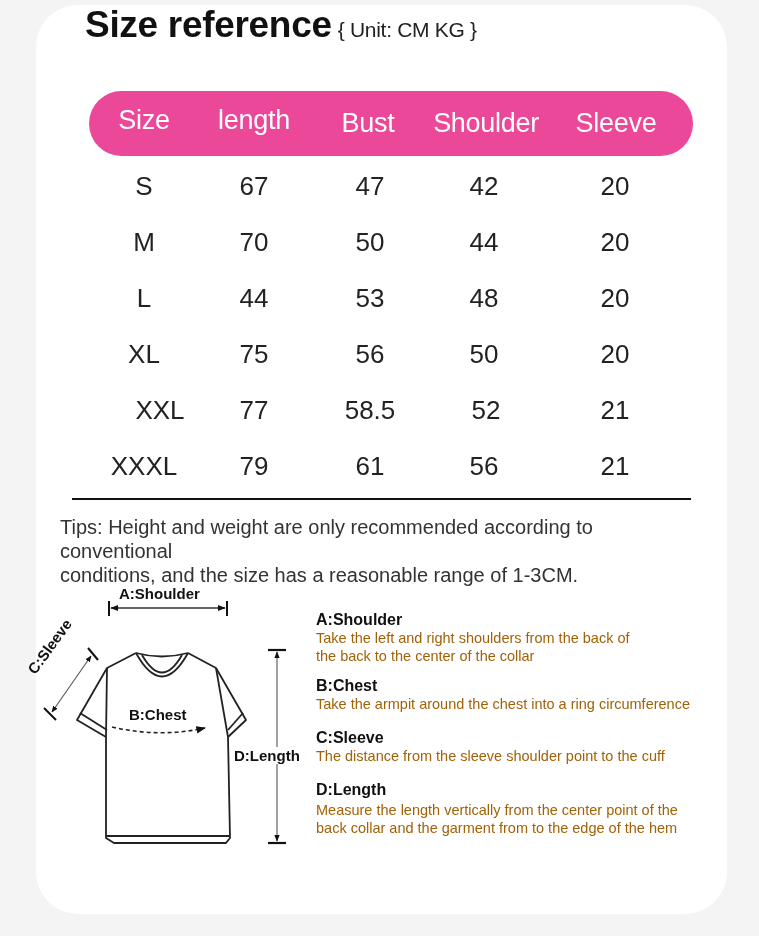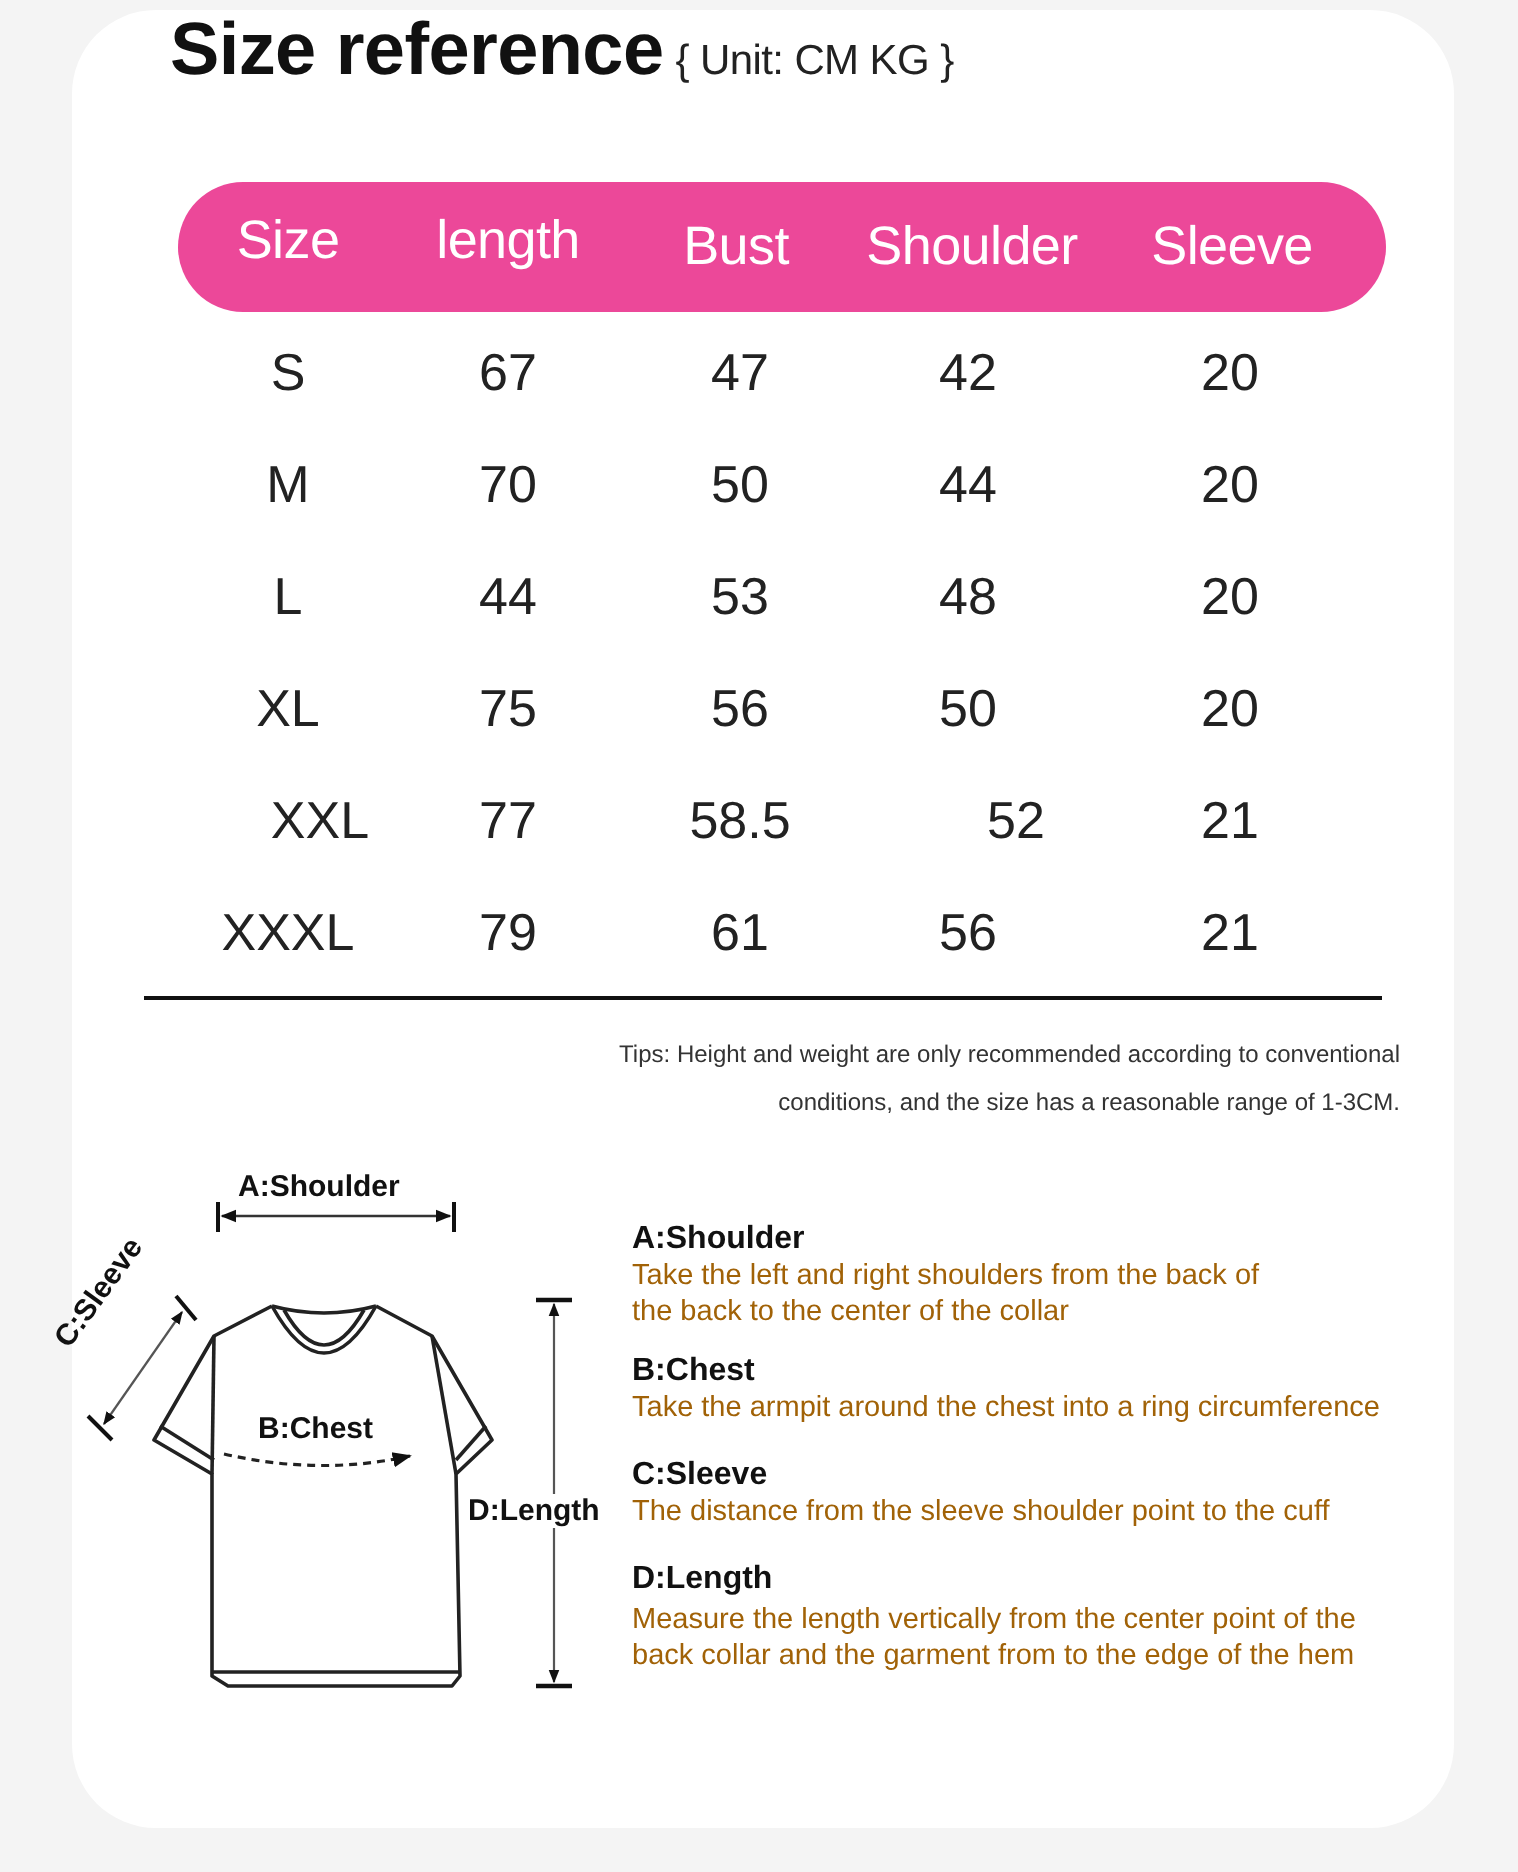--- a/index.html
+++ b/index.html
@@ -29,21 +29,21 @@
     .row { position: absolute; left: 0; width: 759px; height: 40px; }
     .td {
       position: absolute; top: 0; font-size: 26px; color: #222;
       transform: translateX(-50%); white-space: nowrap;
     }
     .divider {
       position: absolute; left: 72px; top: 498px; width: 619px; height: 2px; background: #111;
     }
     .tips {
       position: absolute; left: 60px; top: 515px; width: 640px;
-      text-align: right; font-size: 12px; line-height: 24px; color: #333;
+      text-align: left; font-size: 20px; line-height: 24px; color: #333;
     }
     .diagram { position: absolute; left: 0; top: 570px; width: 330px; height: 290px; }
     .desc { position: absolute; left: 316px; }
     .desc-h { font-size: 16px; font-weight: bold; color: #111; line-height: 19px; }
     .desc-t { font-size: 14.5px; color: #a16207; line-height: 18px; white-space: nowrap; }
   </style>
 </head>
 <body>
 
 <div class="card"></div>
@@ -86,21 +86,21 @@
     <span class="td" style="left:144px">XL</span>
     <span class="td" style="left:254px">75</span>
     <span class="td" style="left:370px">56</span>
     <span class="td" style="left:484px">50</span>
     <span class="td" style="left:615px">20</span>
   </div>
   <div class="row" style="top:395px">
     <span class="td" style="left:160px">XXL</span>
     <span class="td" style="left:254px">77</span>
     <span class="td" style="left:370px">58.5</span>
-    <span class="td" style="left:508px">52</span>
+    <span class="td" style="left:486px">52</span>
     <span class="td" style="left:615px">21</span>
   </div>
   <div class="row" style="top:451px">
     <span class="td" style="left:144px">XXXL</span>
     <span class="td" style="left:254px">79</span>
     <span class="td" style="left:370px">61</span>
     <span class="td" style="left:484px">56</span>
     <span class="td" style="left:615px">21</span>
   </div>
 </div>

